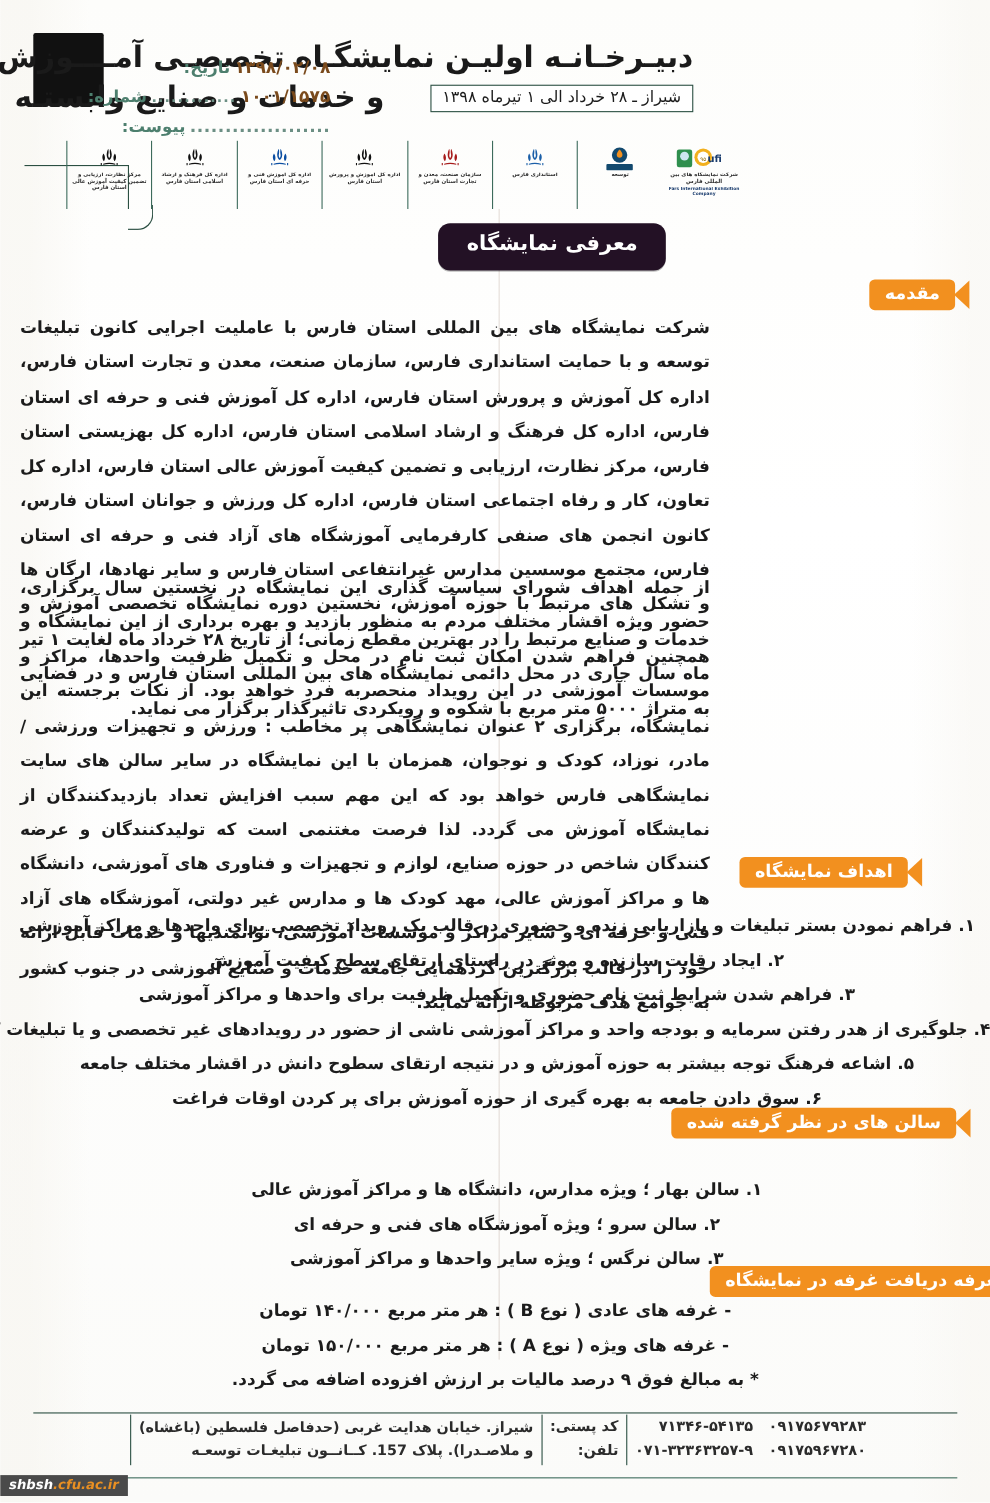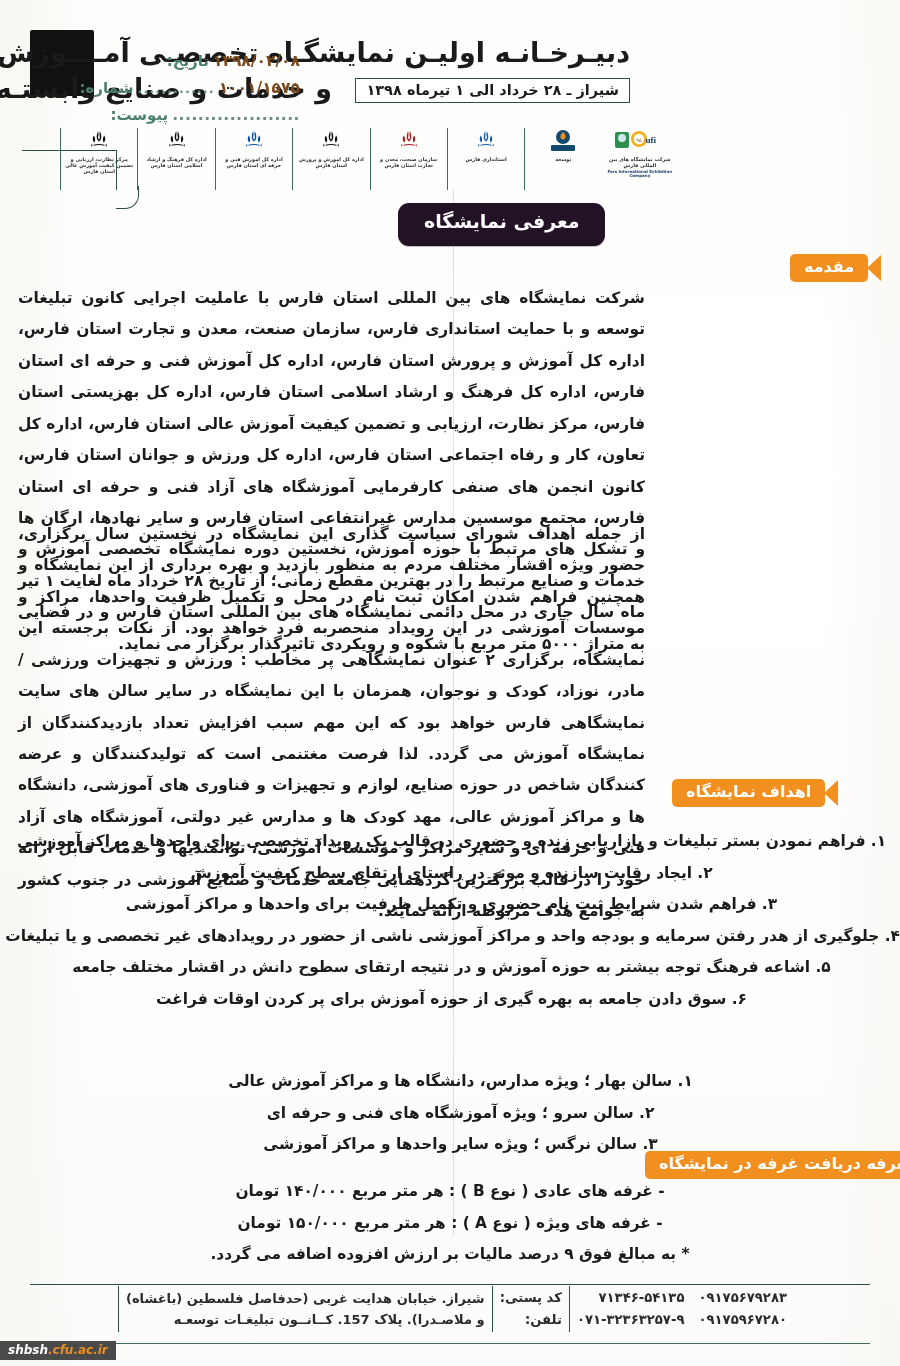--- a/index.html
+++ b/index.html
@@ -54,39 +54,39 @@
   .title-main{
     font-size:27px;font-weight:bold;color:#1a1a1a;line-height:1.25;
     letter-spacing:-0.5px;white-space:nowrap;
   }
   .title-second{
     font-size:27px;font-weight:bold;color:#1a1a1a;line-height:1.25;
     margin-top:2px;white-space:nowrap;
   }
   .date-box{
     display:inline-block;border:1.5px solid #2b4f42;
-    padding:2px 10px 3px;font-size:14.5px;font-weight:bold;color:#1c1c1c;
-    margin-left:14px;vertical-align:middle;background:#fff;
+    padding:2px 10px 3px;font-size:14.5px;font-weight:normal;color:#1c1c1c;
+    margin-left:32px;vertical-align:middle;background:#fff;
   }
   .black-block{
     position:absolute;top:30px;left:30px;width:64px;height:66px;
     background:#111;border-radius:2px;
   }
   
   .logos{
     position:absolute;top:128px;right:222px;left:60px;height:62px;
     display:flex;flex-direction:row-reverse;align-items:stretch;
   }
   .logo-cell{
     flex:1 1 0;display:flex;flex-direction:column;align-items:center;
     justify-content:flex-start;border-left:1px solid #3d6b5c;
     padding:1px 3px 0;min-width:0;
   }
   .logo-cell:last-child{border-left:none;}
-  .logo-emblem{height:26px;display:flex;align-items:flex-start;justify-content:center;font-family:Liberation Serif, serif;}
+  .logo-emblem{height:26px;display:flex;align-items:flex-end;justify-content:center;}
   .logo-cap{
     font-size:5px;line-height:1.15;color:#2d2d2d;text-align:center;
     margin-top:2px;width:100%;overflow:hidden;font-weight:bold;
   }
   .logo-cap-en{font-size:4px;color:#1b3d6e;margin-top:1px;}
   .hline{
     position:absolute;top:150px;left:22px;width:95px;height:1px;background:#2b4f42;
   }
   .vline{
     position:absolute;top:150px;left:116px;width:1px;height:40px;background:#2b4f42;
@@ -333,20 +333,24 @@
   </div>
   <div class="list" style="top:806px;">
       <div>۱. فراهم نمودن بستر تبلیغات و بازاریابی زنده و حضوری در قالب یک رویداد تخصصی برای واحدها و مراکز آموزشی</div>
       <div>۲. ایجاد رقابت سازنده و موثر در راستای ارتقای سطح کیفیت آموزش</div>
       <div>۳. فراهم شدن شرایط ثبت نام حضوری و تکمیل ظرفیت برای واحدها و مراکز آموزشی</div>
       <div>۴. جلوگیری از هدر رفتن سرمایه و بودجه واحد و مراکز آموزشی ناشی از حضور در رویدادهای غیر تخصصی و یا تبلیغات کم بازده</div>
       <div>۵. اشاعه فرهنگ توجه بیشتر به حوزه آموزش و در نتیجه ارتقای سطوح دانش در اقشار مختلف جامعه</div>
       <div>۶. سوق دادن جامعه به بهره گیری از حوزه آموزش برای پر کردن اوقات فراغت</div>
     </div>
 
+  <div class="sec-head" style="top:999px;left:610px;">
+    <div class="sec-arrow"></div>
+    <div class="sec-pill">سالن های در نظر گرفته شده</div>
+  </div>
   <div class="list" style="top:1046px;padding-left:18px;">
       <div>۱. سالن بهار ؛ ویژه مدارس، دانشگاه ها و مراکز آموزش عالی</div>
       <div>۲. سالن سرو ؛ ویژه آموزشگاه های فنی و حرفه ای</div>
       <div>۳. سالن نرگس ؛ ویژه سایر واحدها و مراکز آموزشی</div>
     </div>
 
   <div class="sec-head" style="top:1143px;left:645px;">
 
     <div class="sec-pill">تعرفه دریافت غرفه در نمایشگاه</div>
   </div>

